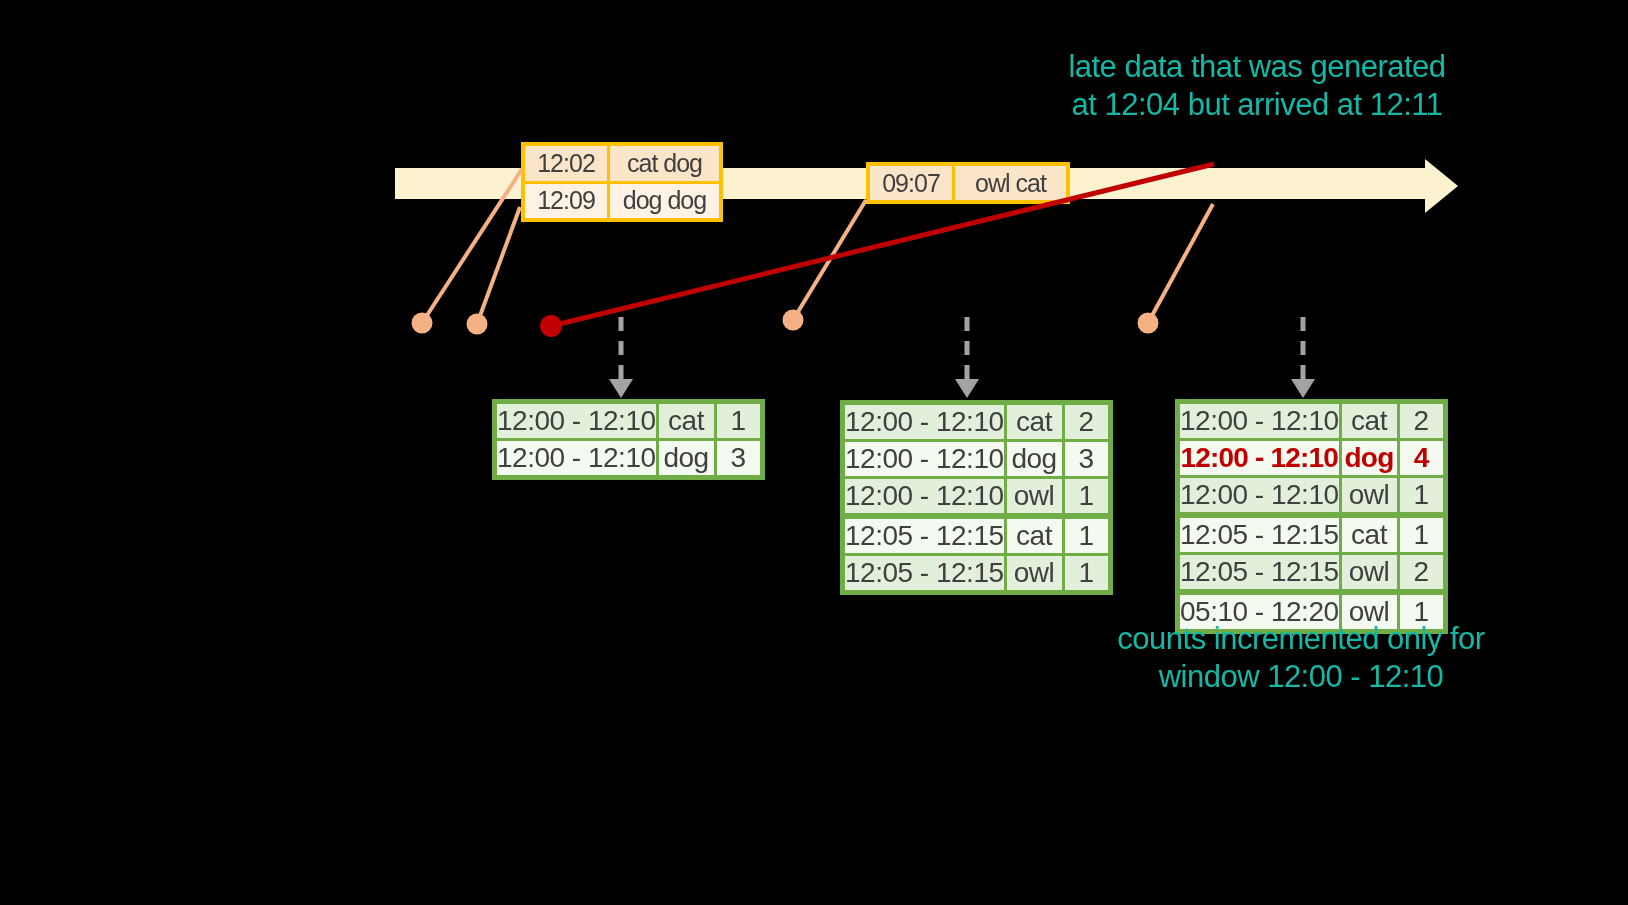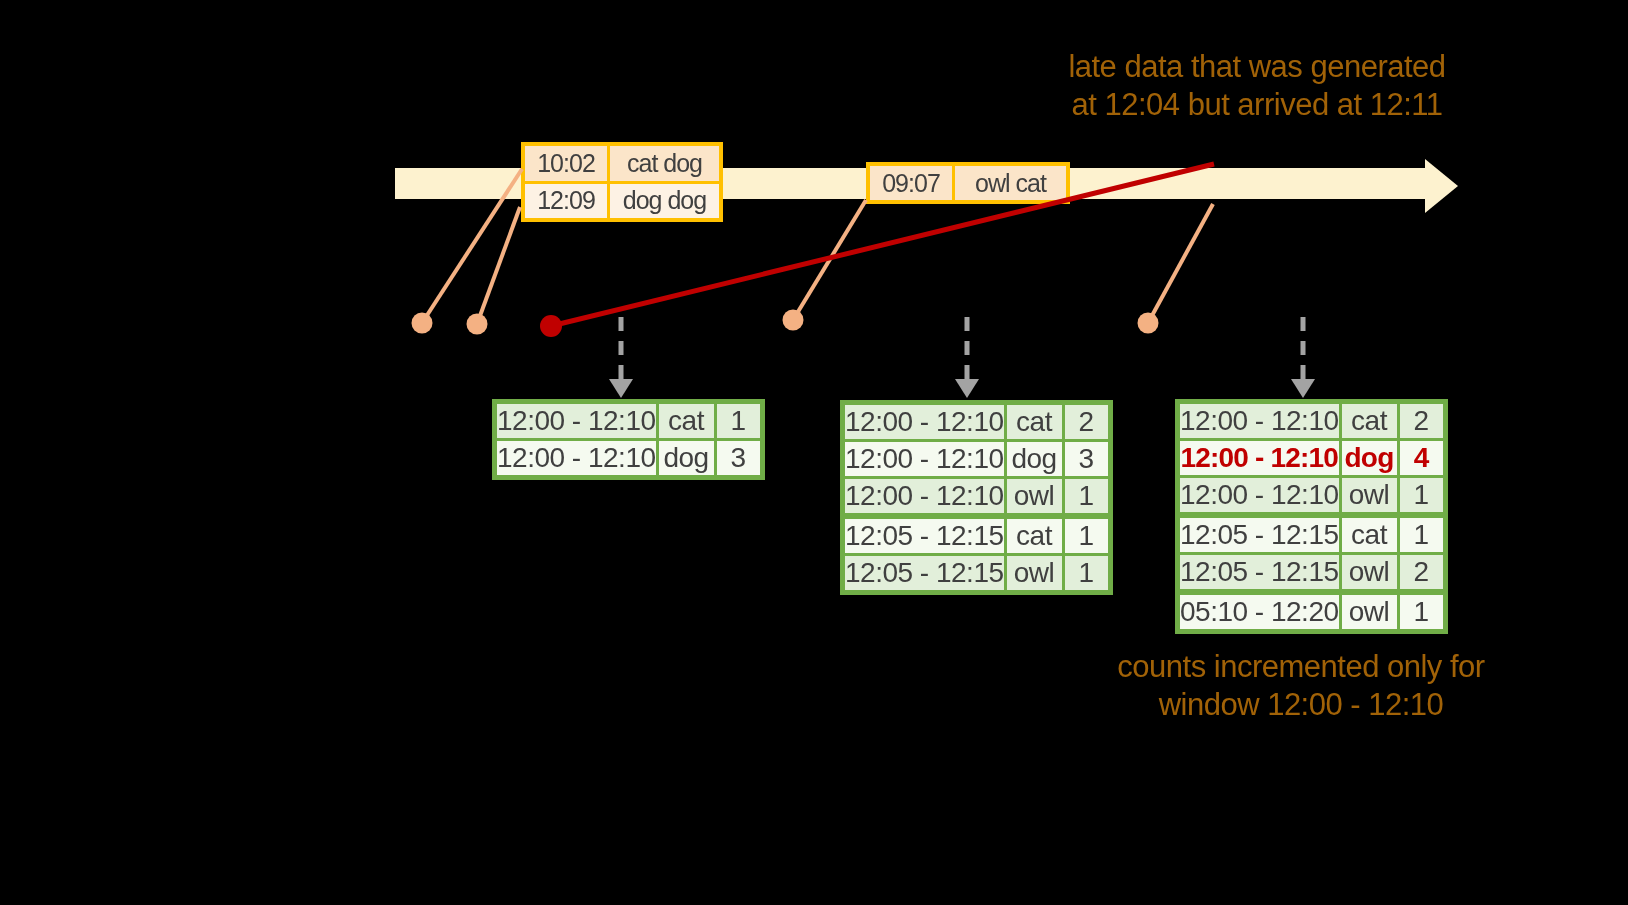--- a/index.html
+++ b/index.html
@@ -29,23 +29,23 @@
   table.result td { border:3px solid #70ad47; height:34px; font-size:28px; color:#404040;
                     text-align:center; padding:0; white-space:nowrap; letter-spacing:-0.5px; }
   td.c-window { width:144px; }
   td.c-word   { width:55px; }
   td.c-count  { width:43px; }
   tr.trow-dark td  { background:#e2efda; }
   tr.trow-light td { background:#f5faf0; }
   tr.group td { border-top-width:6px; }
   table.result td.hl { color:#c00000; font-weight:bold; letter-spacing:-0.8px; }
 
-  .note { position:absolute; color:#a16207; font-size:31px; line-height:38px; text-align:center; width:520px; z-index:5; letter-spacing:-0.5px; white-space:nowrap; }
+  .note { position:absolute; color:#14b8a6; font-size:31px; line-height:38px; text-align:center; width:520px; z-index:5; letter-spacing:-0.5px; white-space:nowrap; }
   #note-top { left:997px; top:48px; }
-  #note-bottom { left:1041px; top:648px; }
+  #note-bottom { left:1041px; top:620px; }
 </style>
 </head>
 <body>
 
 <div id="stage">
 
   <div class="band"></div>
   <div class="band-head"></div>
 
   <svg id="overlay" width="1628" height="905">
@@ -62,21 +62,21 @@
 
     <line x1="621" y1="317" x2="621" y2="381" stroke="#a3a3a3" stroke-width="5" stroke-dasharray="14 10"></line>
     <polygon points="609,379 633,379 621,398" fill="#a3a3a3"></polygon>
     <line x1="967" y1="317" x2="967" y2="381" stroke="#a3a3a3" stroke-width="5" stroke-dasharray="14 10"></line>
     <polygon points="955,379 979,379 967,398" fill="#a3a3a3"></polygon>
     <line x1="1303" y1="317" x2="1303" y2="381" stroke="#a3a3a3" stroke-width="5" stroke-dasharray="14 10"></line>
     <polygon points="1291,379 1315,379 1303,398" fill="#a3a3a3"></polygon>
   </svg>
 
   <div id="event-0" class="event-box">
-      <div class="cell erow-dark">10:02</div>
+      <div class="cell erow-dark">12:02</div>
       <div class="cell erow-dark">cat dog</div>
       <div class="cell erow-light">12:09</div>
       <div class="cell erow-light">dog dog</div>
     </div>
   <div id="event-1" class="event-box">
       <div class="cell erow-dark">09:07</div>
       <div class="cell erow-dark">owl cat</div>
     </div>
 
   <table id="table-0" class="result">

